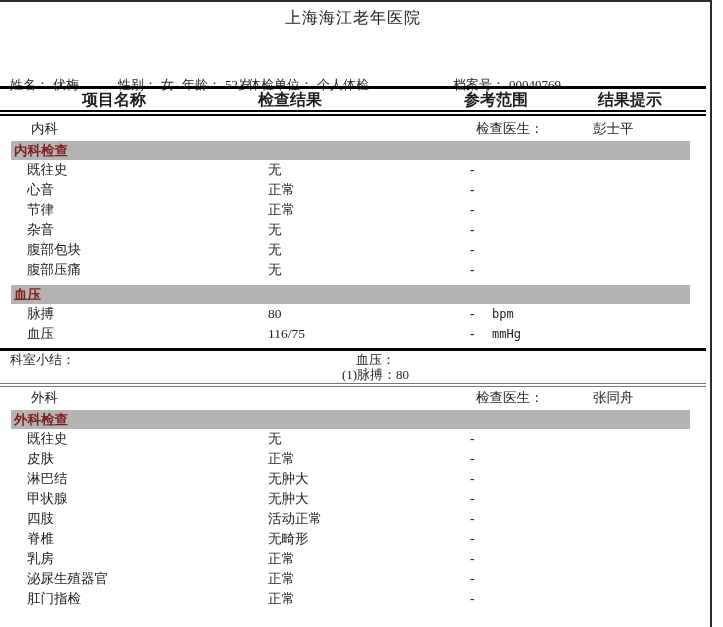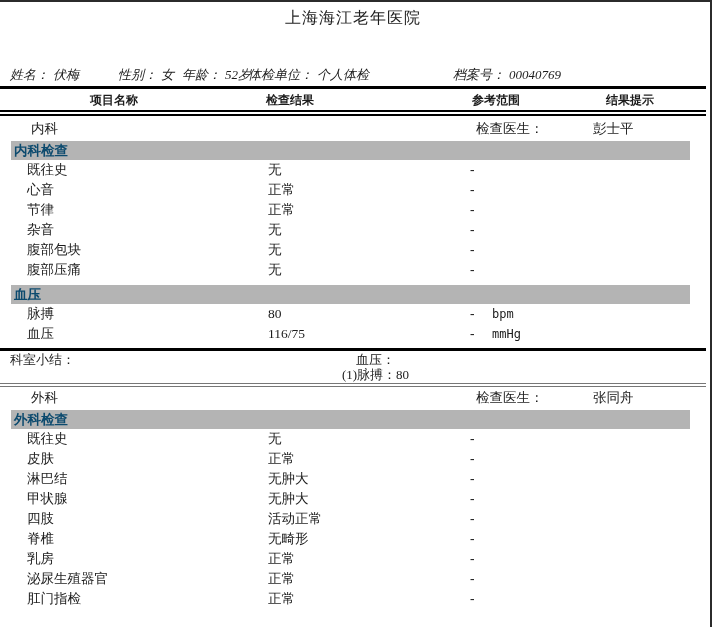--- a/index.html
+++ b/index.html
@@ -7,38 +7,38 @@
     position:relative;width:723px;height:627px;background:#ffffff;overflow:hidden;
     font-family:"Liberation Serif","DejaVu Serif",serif;color:#1c1c1c;padding-left:9px;
   }
   .top-border{position:absolute;top:0;left:0;width:712px;height:2px;background:#2b2b2b;}
   .right-border{position:absolute;top:0;left:710px;width:2px;height:627px;background:#2b2b2b;}
 
   .hospital{position:absolute;top:8px;left:0;width:706px;text-align:center;font-size:16px;letter-spacing:1px;}
   .title{position:absolute;top:35px;left:0;width:706px;text-align:center;font-size:20px;font-weight:bold;letter-spacing:2px;}
 
   .patient-row{position:absolute;top:62px;left:0;width:706px;height:18px;line-height:18px;font-size:13px;}
-  .pi{position:absolute;top:4px;white-space:nowrap;font-style:italic;}
+  .pi{position:absolute;top:14px;white-space:nowrap;}
   .pi .pv{margin-left:4px;}
 
   .rule1{position:absolute;top:86px;left:0;width:706px;height:3px;background:#000;}
-  .thead{position:absolute;top:90px;left:0;width:706px;height:20px;line-height:20px;font-size:12px;font-weight:bold;}
+  .thead{position:absolute;top:90px;left:0;width:706px;height:20px;line-height:20px;font-size:16px;font-weight:bold;}
   .th{position:absolute;top:0;width:104px;text-align:center;}
   .rule2{position:absolute;top:110px;left:0;width:706px;height:2px;border-top:2px solid #000;border-bottom:2px solid #000;box-sizing:content-box;}
 
   .tbody{position:absolute;top:118px;left:0;width:706px;}
 
   .dept-row{position:relative;height:22px;line-height:22px;font-size:13.5px;margin-left:6px;}
   .dept-name{position:absolute;left:25px;}
   .doc-label{position:absolute;left:470px;}
   .doc-name{position:absolute;left:587px;}
 
   .group-bar{
     margin:5px 0 0 11px;width:679px;height:19px;line-height:19px;background:#b4b4b4;
-    font-weight:bold;font-size:13.5px;padding-left:3px;box-sizing:border-box;color:#0c4a6e;
+    font-weight:bold;font-size:13.5px;padding-left:3px;box-sizing:border-box;color:#7f1d1d;
   }
   .dept-row + .group-bar{margin-top:1px;}
 
   .item-row{position:relative;height:20px;line-height:20px;font-size:13.5px;}
   .i-name{position:absolute;left:27px;}
   .i-result{position:absolute;left:268px;}
   .i-ref{position:absolute;left:470px;font-weight:bold;}
   .i-unit{position:absolute;left:492px;font-family:"DejaVu Sans Mono","Liberation Mono",monospace;font-size:12px;}
 
   .hr-thick{margin-top:4px;width:706px;height:3px;background:#000;}

